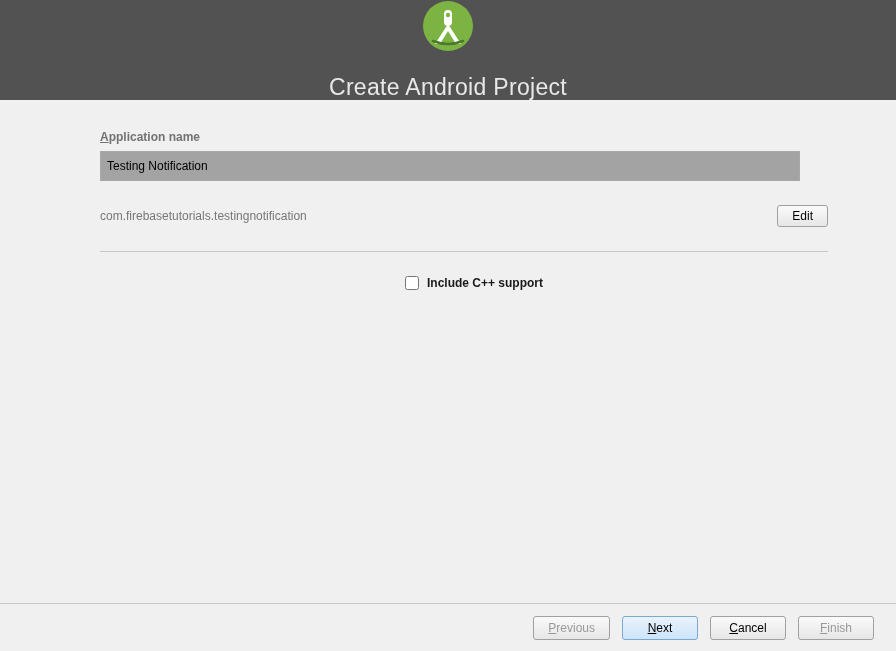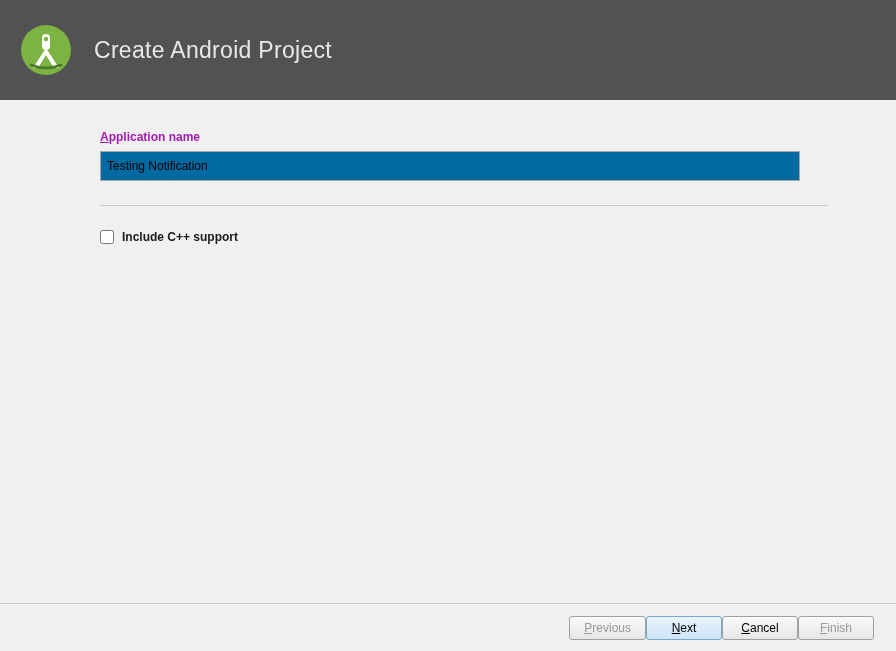--- a/index.html
+++ b/index.html
@@ -14,20 +14,21 @@
       flex-direction: column;
     }
     .header {
       background: #525252;
       color: #e8e8e8;
       height: 100px;
       display: flex;
       align-items: center;
       padding: 0 20px;
       gap: 22px;
+      flex-direction: column;
     }
     .as-icon {
       width: 52px;
       height: 52px;
       flex-shrink: 0;
     }
     .header-title {
       font-size: 23px;
       font-weight: 300;
       letter-spacing: 0.3px;
@@ -37,32 +38,32 @@
       padding: 30px 48px 0 100px;
       overflow: auto;
     }
     .field-group {
       margin-bottom: 24px;
     }
     .field-label {
       display: block;
       font-weight: bold;
       font-size: 12px;
-      color: #a21caf;
+      color: #737373;
       margin-bottom: 7px;
     }
     .field-label .u { text-decoration: underline; }
     .text-input {
       width: 700px;
       height: 16px;
       padding: 14px 6px;
       font-size: 12px;
       font-family: inherit;
       border: 1px solid #a8a8a8;
-      background: #0369a1;
+      background: #a3a3a3;
       outline: none;
     }
     .input-row {
       display: flex;
       align-items: center;
       gap: 6px;
       width: 728px;
     }
     .input-row .text-input { flex: 1; }
     .browse-btn {
@@ -103,34 +104,35 @@
       margin: 12px 0 24px 0;
     }
     .checkbox-row {
       display: flex;
       align-items: center;
       gap: 8px;
       margin-bottom: 14px;
       font-weight: bold;
       font-size: 12px;
       color: #1a1a1a;
+      justify-content: center;
     }
     .checkbox-row input[type=checkbox] {
       width: 14px; height: 14px;
       cursor: pointer;
     }
     .footer {
       height: 48px;
       border-top: 1px solid #c8c8c8;
       background: #f0f0f0;
       display: flex;
       align-items: center;
       justify-content: flex-end;
       padding: 0 22px;
-      gap: 0;
+      gap: 12px;
     }
     .nav-btn {
       min-width: 76px;
       height: 24px;
     }
     .nav-btn.primary {
       background: linear-gradient(#eaf3fc,#cde4f8);
       border-color: #7aa9d4;
     }
     .nav-btn:disabled {
@@ -158,20 +160,24 @@
   <div class="field-group">
     <label class="field-label"><span class="u">A</span><span>pplication name</span></label>
     <input type="text" class="text-input" value="Testing Notification" style="">
   </div>
 
   <div class="field-group">
   </div>
 
 
   <div class="field-group">
+    <div class="pkg-row">
+      <span class="pkg-value">com.firebasetutorials.testingnotification</span>
+      <button class="edit-btn">Edit</button>
+    </div>
   </div>
 
   <hr class="divider">
 
   <div class="checkbox-row">
     <input type="checkbox" style="">
     <span>Include C++ support</span>
   </div>
 
 

